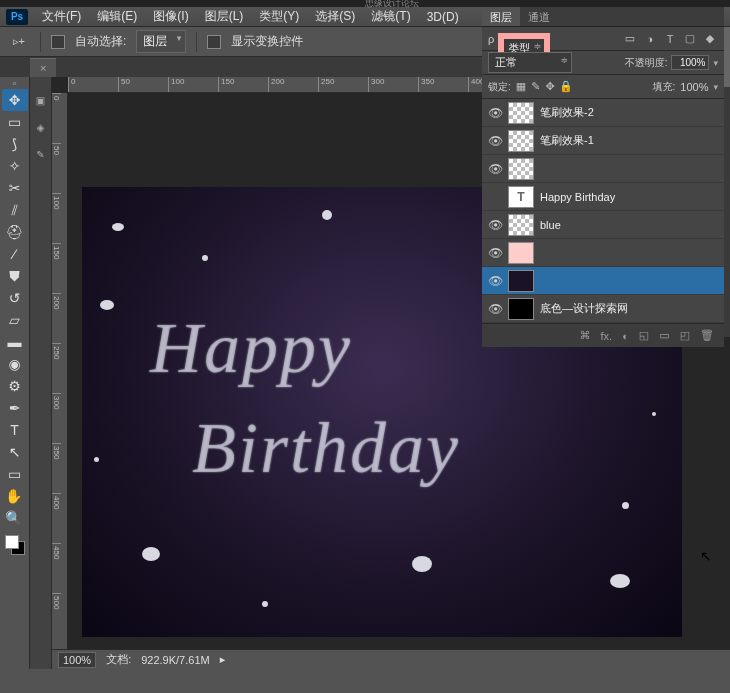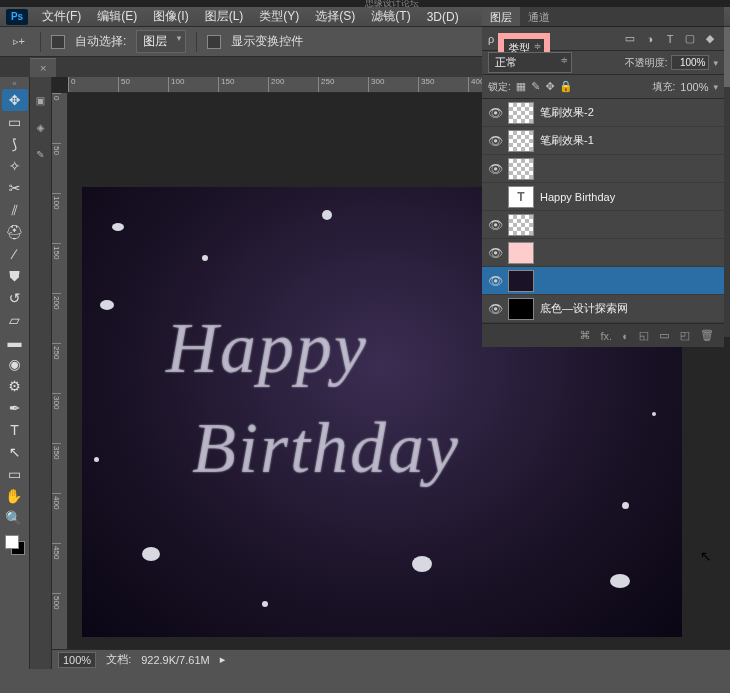--- a/index.html
+++ b/index.html
@@ -35,21 +35,21 @@
 
 .tools2 { width: 22px; background: #424242; border-right: 1px solid #2a2a2a; display: flex; flex-direction: column; align-items: center; padding-top: 18px; gap: 16px; }
 .tools2 .mini { color: #aaa; font-size: 10px; }
 
 .canvas-zone { flex: 1; position: relative; background: #262626; }
 .ruler-h { position: absolute; top: 0; left: 16px; right: 0; height: 16px; background: #535353; border-bottom: 1px solid #2a2a2a; font-size: 8px; color: #bbb; display: flex; }
 .ruler-h .tick { width: 50px; border-left: 1px solid #888; padding-left: 2px; }
 .ruler-v { position: absolute; top: 16px; left: 0; width: 16px; bottom: 20px; background: #535353; border-right: 1px solid #2a2a2a; font-size: 8px; color: #bbb; }
 .ruler-v .tick { height: 50px; border-top: 1px solid #888; writing-mode: vertical-rl; padding-top: 2px; }
 .canvas { position: absolute; top: 110px; left: 30px; width: 600px; height: 450px; background: radial-gradient(ellipse at 50% 40%, #3b2d52 0%, #1a1226 60%, #0a0614 100%); overflow: hidden; }
-.canvas .text1 { position: absolute; top: 120px; left: 84px; font-size: 72px; font-style: italic; font-family: cursive; color: rgba(200,200,220,0.55); text-shadow: 0 0 2px rgba(255,255,255,0.6); letter-spacing: 2px; }
+.canvas .text1 { position: absolute; top: 120px; left: 68px; font-size: 72px; font-style: italic; font-family: cursive; color: rgba(200,200,220,0.55); text-shadow: 0 0 2px rgba(255,255,255,0.6); letter-spacing: 2px; }
 .canvas .text2 { position: absolute; top: 220px; left: 110px; font-size: 72px; font-style: italic; font-family: cursive; color: rgba(200,200,220,0.55); text-shadow: 0 0 2px rgba(255,255,255,0.6); letter-spacing: 2px; }
 .canvas .speck { position: absolute; background: #d8d8e0; border-radius: 50%; }
 
 .status { position: absolute; bottom: 0; left: 0; right: 0; height: 20px; background: #535353; border-top: 1px solid #2a2a2a; display: flex; align-items: center; gap: 10px; padding: 0 6px; font-size: 11px; color: #ddd; }
 .status .zoom-box { background: #3a3a3a; border: 1px solid #666; padding: 1px 4px; }
 
 .panels { position: absolute; top: 7px; right: 6px; width: 242px; z-index: 10; }
 .panel-tabs { height: 20px; background: #3c3c3c; display: flex; border-bottom: 1px solid #222; }
 .panel-tabs .ptab { padding: 3px 8px; color: #aaa; font-size: 11px; }
 .panel-tabs .ptab.active { background: #535353; color: #eee; }
@@ -261,20 +261,21 @@
         <div class="thumb checker"></div>
       </div>
       <div class="layer-row">
         <span class="eye"></span>
         <div class="thumb text">T</div>
         <span class="lname">Happy  Birthday</span>
       </div>
       <div class="layer-row">
         <span class="eye">👁</span>
         <div class="thumb checker"></div>
+        <span class="lname">blue</span>
       </div>
       <div class="layer-row">
         <span class="eye">👁</span>
         <div class="thumb red"></div>
       </div>
       <div class="layer-row selected">
         <span class="eye">👁</span>
         <div class="thumb dark"></div>
       </div>
       <div class="layer-row">

